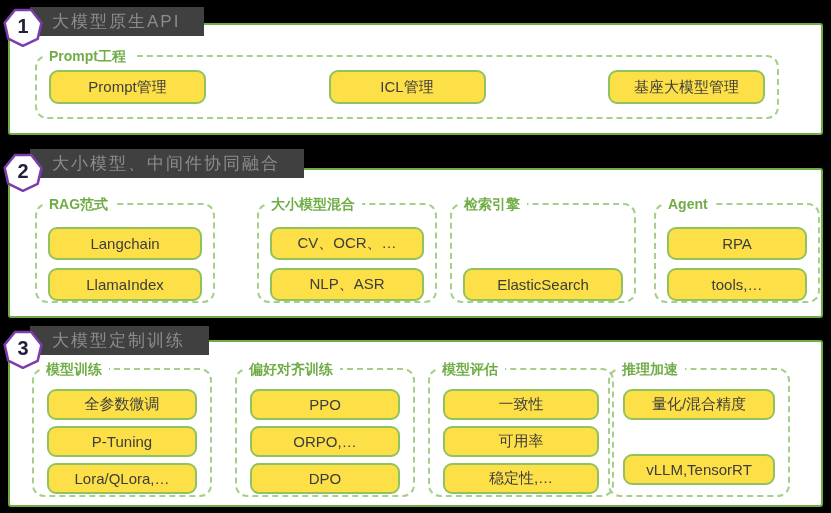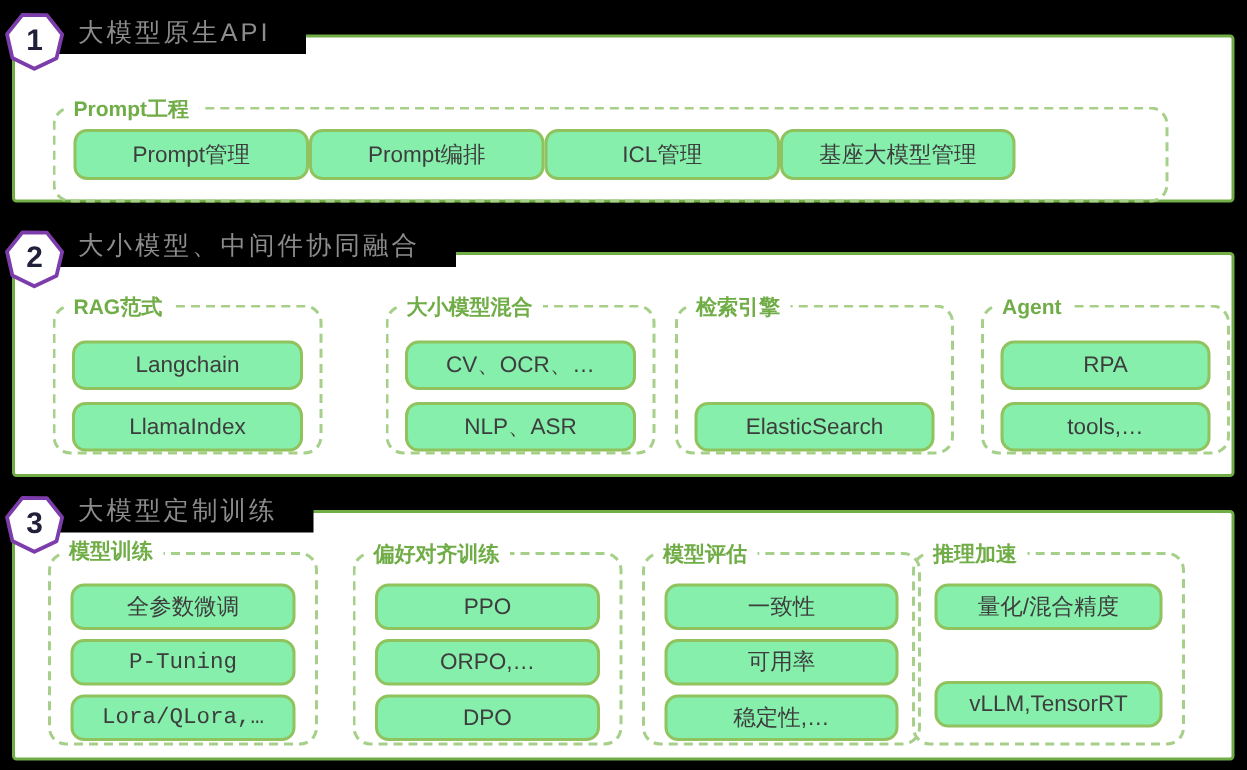--- a/index.html
+++ b/index.html
@@ -17,21 +17,21 @@
     background: #ffffff;
     border: 2px solid #70ad47;
     border-radius: 3px;
   }
   #sec1 { top: 23px;  height: 112px; }
   #sec2 { top: 168px; height: 150px; }
   #sec3 { top: 340px; height: 167px; }
 
   .tab {
     position: absolute; left: 20px; height: 29px;
-    background: #000000;
+    background: #404040;
     display: flex; align-items: center;
     padding: 0 24px 0 22px;
     z-index: 2;
   }
   #sec1 .tab { top: -18px; }
   #sec2 .tab { top: -21px; }
   #sec3 .tab { top: -16px; }
   .tab-title {
     color: #8c8c8c; font-size: 17px; letter-spacing: 2px; white-space: nowrap;
   }
@@ -53,33 +53,32 @@
   }
   .group-label {
     position: absolute; top: -11px; left: 8px;
     background: #ffffff;
     padding: 0 7px 0 4px;
     color: #70ad47; font-size: 14px; font-weight: 700;
     line-height: 20px; white-space: nowrap; z-index: 1;
   }
 
   .box {
-    background: #86efac;
+    background: #fde047;
     border: 2px solid #90c35d;
     border-radius: 9px;
     display: flex; align-items: center; justify-content: center;
     font-size: 15px; color: #3d3d3d; white-space: nowrap;
   }
 
   
   #sec1 .group {
     left: 25px; top: 30px; width: 744px; height: 64px;
-    display: flex; align-items: center; 
+    display: flex; align-items: center; justify-content: space-between;
     padding: 0 12px;
-    margin-top: 16px;
   }
   #sec1 .box { width: 157px; height: 34px; }
 
   
   #sec2 .group {
     top: 33px; height: 100px;
     display: flex; flex-direction: column; align-items: center; justify-content: flex-end;
     gap: 8px;
   }
   #sec2 .box { width: calc(100% - 22px); height: 33px; }
@@ -88,21 +87,21 @@
   #sec2 .g3 { left: 440px; width: 186px; }
   #sec2 .g4 { left: 644px; width: 166px; }
 
   
   #sec3 .group {
     top: 26px; height: 129px;
     display: flex; flex-direction: column; align-items: center;
     gap: 6px; padding-top: 19px;
   }
   #sec3 .box { width: calc(100% - 26px); height: 31px; }
-  #sec3 .g1 { left: 22px;  width: 180px; font-family: Liberation Mono, monospace; }
+  #sec3 .g1 { left: 22px;  width: 180px; }
   #sec3 .g2 { left: 225px; width: 180px; }
   #sec3 .g3 { left: 418px; width: 186px; }
   #sec3 .g4 { left: 598px; width: 182px; justify-content: space-between; padding-bottom: 10px; }
 </style>
 </head>
 <body>
 
 <div class="section" id="sec1">
   <div class="badge">
     <svg width="44" height="44" viewBox="0 0 42 42">
@@ -110,21 +109,20 @@
       <text x="21" y="27" text-anchor="middle">1</text>
     </svg>
   </div>
   <div class="tab">
     <span class="tab-title">大模型原生API</span>
   </div>
 
   <div class="group">
     <span class="group-label">Prompt工程</span>
     <div class="box">Prompt管理</div>
-    <div class="box">Prompt编排</div>
     <div class="box">ICL管理</div>
     <div class="box">基座大模型管理</div>
   </div>
 </div>
 
 <div class="section" id="sec2">
   <div class="badge">
     <svg width="44" height="44" viewBox="0 0 42 42">
       <polygon points="28.9,4.8 38.6,17.1 35.0,32.3 20.9,39.0 6.9,32.1 3.5,16.9 13.3,4.7" fill="#ffffff" stroke="#7d3cab" stroke-width="2.4" stroke-linejoin="round"></polygon>
       <text x="21" y="27" text-anchor="middle">2</text>

